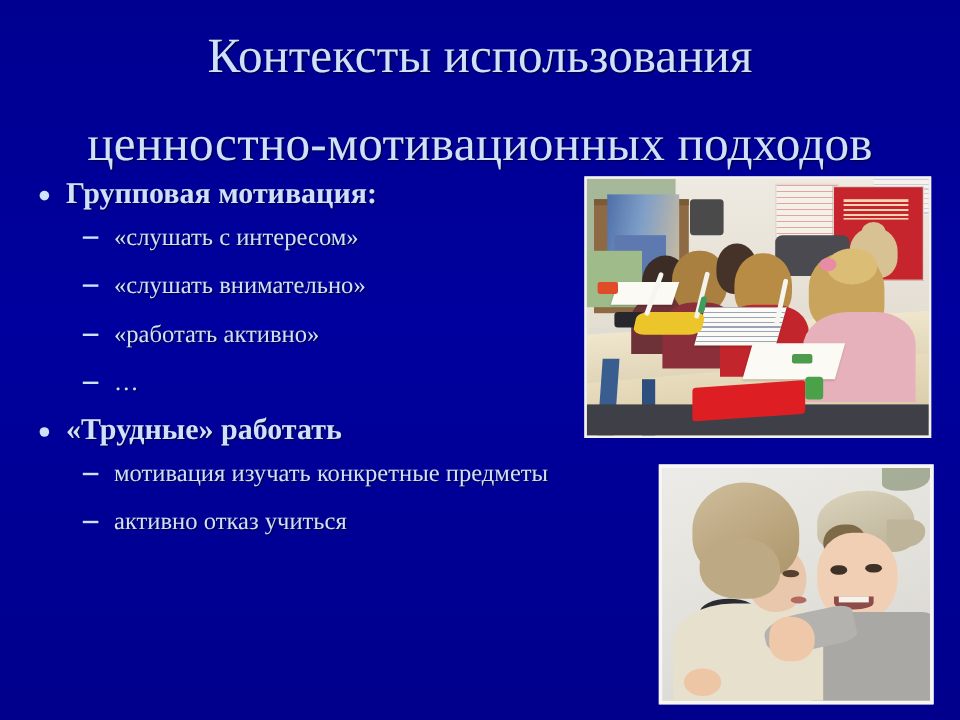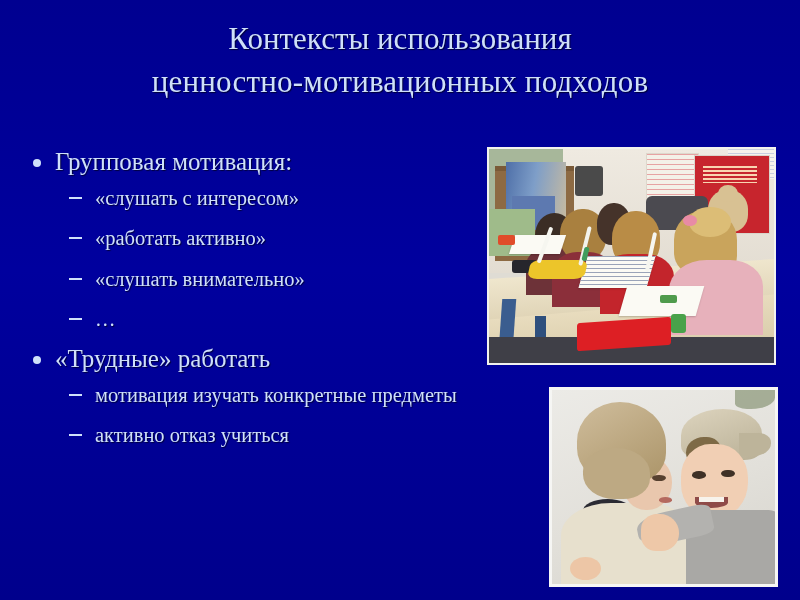--- a/index.html
+++ b/index.html
@@ -23,28 +23,28 @@
   }
 
   
   .title {
     position: absolute;
     top: 18px;
     left: 40px;
     width: 720px;
     text-align: center;
     color: #cfe0fa;
-    font-size: 31px;
+    font-size: 41px;
     line-height: 1.38;
     font-weight: normal;
     letter-spacing: 0px;
     text-shadow: 1px 1px 1px rgba(0,0,40,.85);
   }
   .title .tline { display: block; white-space: nowrap; }
-  .title .tline2 { letter-spacing: .2px; }
+  .title .tline2 { letter-spacing: .2px; margin-top: 16px; }
 
   
   .body-col {
     position: absolute;
     left: 0px;
     top: 146px;
     width: 470px;
   }
 
   ul.lvl1 {
@@ -63,21 +63,21 @@
   }
   li.l1 > .b-dot {
     position: absolute;
     left: 33px;
     top: 13px;
     width: 8px;
     height: 8px;
     border-radius: 50%;
     background: #cfe0fa;
   }
-  li.l1 > .l1-text { display: block; }
+  li.l1 > .l1-text { display: block; font-weight: bold; }
 
   ul.lvl2 {
     list-style: none;
     margin: 6px 0 10px 0;
     padding: 0;
   }
   li.l2 {
     position: relative;
     color: #cfe0fa;
     font-size: 20.5px;
@@ -218,25 +218,25 @@
       <li class="l1">
         <span class="b-dot"></span>
         <span class="l1-text">Групповая мотивация:</span>
         <ul class="lvl2">
           <li class="l2">
             <span class="b-dash"></span>
             <span class="l2-text">«слушать с интересом»</span>
           </li>
           <li class="l2">
             <span class="b-dash"></span>
+            <span class="l2-text">«слушать внимательно»</span>
+          </li>
+          <li class="l2">
+            <span class="b-dash"></span>
             <span class="l2-text">«работать активно»</span>
-          </li>
-          <li class="l2">
-            <span class="b-dash"></span>
-            <span class="l2-text">«слушать внимательно»</span>
           </li>
           <li class="l2">
             <span class="b-dash"></span>
             <span class="l2-text">…</span>
           </li>
         </ul>
       </li>
 
       <li class="l1 group2">
         <span class="b-dot"></span>

